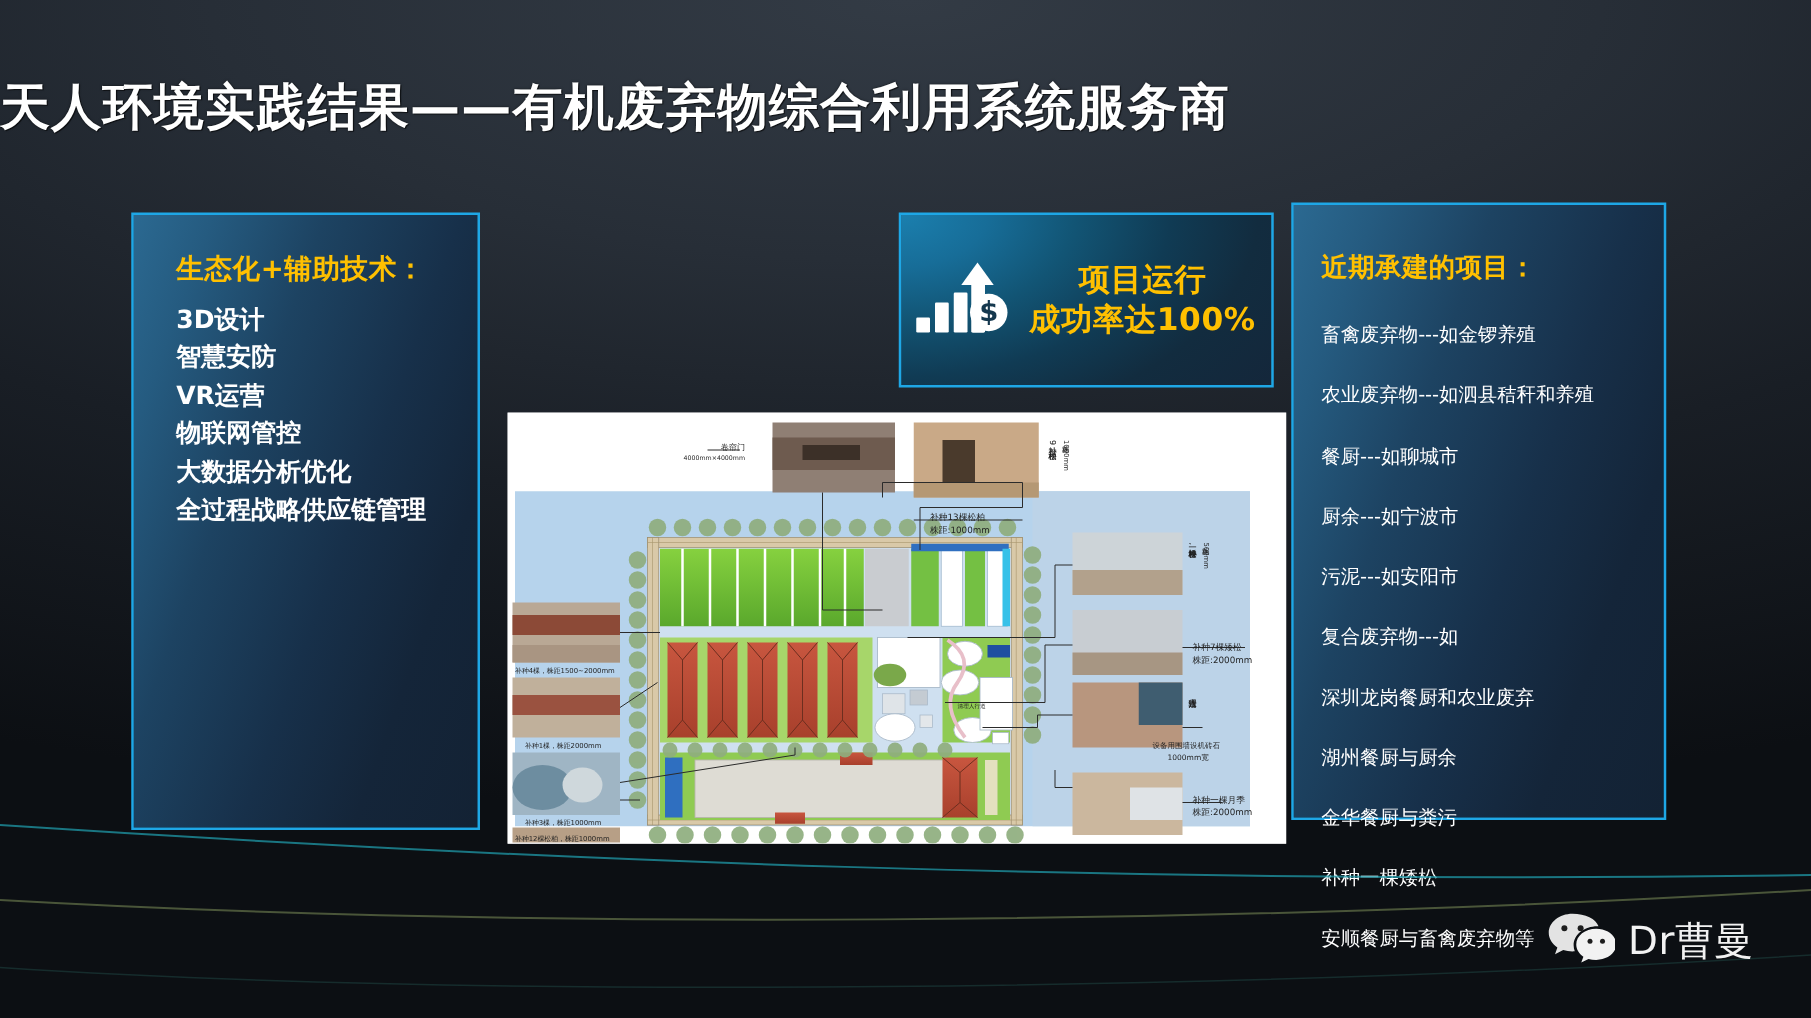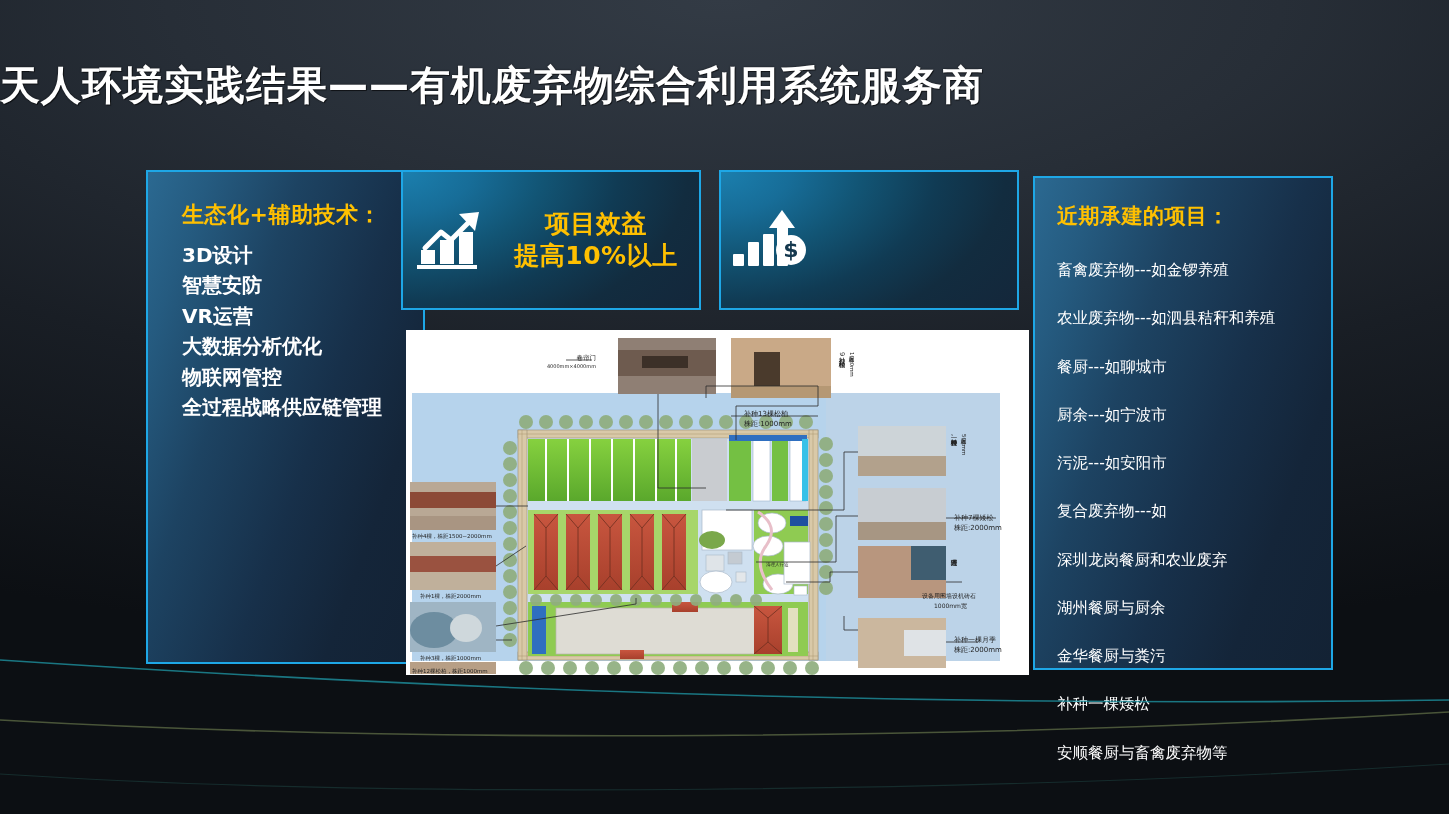--- a/index.html
+++ b/index.html
@@ -28,32 +28,32 @@
   }
 
   
   .panel{
     position:absolute;box-sizing:border-box;
     border:2px solid #1ea7e6;
     background:linear-gradient(110deg,#2b6991 0%,#255b80 14%,#1d4362 34%,#17304a 58%,#142539 78%,#132234 100%);
   }
 
   
-  #panel-tech{left:105px;top:170px;width:279px;height:494px;padding:28px 0 0 34px;margin-left:41px;}
+  #panel-tech{left:105px;top:170px;width:279px;height:494px;padding:28px 0 0 34px;}
   .tech-head{
     color:#ffc000;font-size:22px;font-weight:bold;margin:0 0 10px 0;
     font-family:"DejaVu Sans","Liberation Sans",sans-serif;letter-spacing:.5px;
   }
   .tech-item{
     color:#ffffff;font-size:20px;line-height:1.52;
     font-family:"DejaVu Sans","Liberation Sans",sans-serif;font-weight:700;
   }
 
   
-  #panel-projects{left:1033px;top:176px;width:300px;height:494px;padding:24px 0 0 22px;}
+  #panel-projects{left:1033px;top:162px;width:300px;height:494px;padding:36px 0 0 22px;}
   .proj-head{
     color:#ffc000;font-size:21px;font-weight:bold;margin:0 0 12px 0;
     font-family:"DejaVu Sans","Liberation Sans",sans-serif;letter-spacing:.5px;
   }
   .proj-item{
     color:#ffffff;font-size:15.5px;line-height:1.05;margin-bottom:18px;
     font-family:"DejaVu Sans","Liberation Sans",sans-serif;white-space:nowrap;margin-top:32px;
   }
 
   
@@ -95,54 +95,42 @@
 
 <div class="slide">
 
   <div class="title">天人环境实践结果——有机废弃物综合利用系统服务商</div>
 
   <div class="panel" id="panel-tech">
     <div class="tech-head">生态化+辅助技术：</div>
     <div class="tech-item">3D设计</div>
     <div class="tech-item">智慧安防</div>
     <div class="tech-item">VR运营</div>
+    <div class="tech-item">物联网管控</div>
     <div class="tech-item">大数据分析优化</div>
-    <div class="tech-item">物联网管控</div>
     <div class="tech-item">全过程战略供应链管理</div>
   </div>
 
-  <div class="stat-card" id="card-benefit">
-    <div class="stat-icon">
-      <svg width="74" height="64" viewBox="0 0 74 64" aria-hidden="true">
-        <rect x="6" y="42" width="14" height="14" fill="#ffffff"></rect>
-        <rect x="25" y="32" width="14" height="24" fill="#ffffff"></rect>
-        <rect x="44" y="24" width="14" height="32" fill="#ffffff"></rect>
-        <rect x="2" y="57" width="60" height="4" fill="#ffffff"></rect>
-        <path d="M10 40 L26 24 L36 32 L58 10" stroke="#ffffff" stroke-width="5" fill="none" stroke-linejoin="round" stroke-linecap="round"></path>
-        <path d="M44 6 L64 4 L60 23 Z" fill="#ffffff"></path>
-      </svg>
-    </div>
-    <div class="stat-text">
-      <span>项目效益</span>
-      <span>提高10%以上</span>
-    </div>
-  </div>
 
   <div class="stat-card" id="card-success">
     <div class="stat-icon">
       <svg width="78" height="64" viewBox="0 0 78 64" aria-hidden="true">
         <rect x="2" y="46" width="11" height="12" fill="#ffffff" rx="1"></rect>
         <rect x="17" y="34" width="11" height="24" fill="#ffffff" rx="1"></rect>
         <rect x="32" y="26" width="11" height="32" fill="#ffffff" rx="1"></rect>
         <rect x="46" y="18" width="11" height="40" fill="#ffffff" rx="1"></rect>
         <rect x="47" y="14" width="9" height="44" fill="#ffffff"></rect>
         <path d="M38 20 L51 2 L64 20 Z" fill="#ffffff"></path>
         <circle cx="60" cy="42" r="15" fill="#ffffff"></circle>
         <text x="60" y="49" font-size="22" font-weight="bold" text-anchor="middle" font-family="DejaVu Sans, sans-serif" fill="#15384e">$</text>
       </svg>
+    </div>
+    <div class="stat-text">
+      <span>项目运行</span>
+      <span>成功率达100%</span>
     </div>
   </div>
 
   <div id="site-plan">
     <svg class="plan-svg" viewBox="0 0 623 345" aria-hidden="true">
       <defs>
         <linearGradient id="gGreen" x1="0" y1="0" x2="0" y2="1">
           <stop offset="0" stop-color="#86d13f"></stop>
             <stop offset="1" stop-color="#5aa82c"></stop>
         </linearGradient>
@@ -400,14 +388,27 @@
     <div class="proj-item">补种一棵矮松</div>
     <div class="proj-item">安顺餐厨与畜禽废弃物等</div>
   </div>
 
   <svg class="curves" viewBox="0 0 1449 190" preserveAspectRatio="none">
     <path d="M0 36 C 420 64, 900 84, 1449 76" stroke="#1f9aa8" stroke-width="1.6" fill="none" opacity="0.75"></path>
     <path d="M0 96 C 420 120, 980 116, 1449 88" stroke="#7d8f5a" stroke-width="1.6" fill="none" opacity="0.55"></path>
     <path d="M0 150 C 400 176, 1000 168, 1449 140" stroke="#2d6b63" stroke-width="1.2" fill="none" opacity="0.32"></path>
   </svg>
 
+  <div id="watermark">
+    <span>
+      <svg width="54" height="42" viewBox="0 0 54 42" aria-hidden="true">
+        <path d="M20 2 C9.5 2 1 8.8 1 17.2 c0 4.7 2.7 8.9 6.9 11.7 L6 34.4 l6.6-3.4 c2.3 .7 4.8 1.1 7.4 1.1 .6 0 1.2 0 1.8-.1 -.6-1.5-.9-3.1-.9-4.8 C20.9 18.6 29.4 12 39.9 12 c.3 0 .6 0 .9 0 C38.9 6.2 30.3 2 20 2 Z" fill="#e3e3e3"></path>
+        <circle cx="13.5" cy="13.5" r="2.4" fill="#1d1d1d"></circle>
+        <circle cx="26.5" cy="13.5" r="2.4" fill="#1d1d1d"></circle>
+        <path d="M39 14 C30 14 23 19.6 23 26.6 c0 3.9 2.2 7.4 5.7 9.7 L27 41 l5.8-2.9 c1.9 .5 3.9 .8 6.2 .8 9 0 16-5.6 16-12.3 C55 19.6 48 14 39 14 Z" fill="#f2f2f2"></path>
+        <circle cx="34" cy="24" r="2" fill="#1d1d1d"></circle>
+        <circle cx="44" cy="24" r="2" fill="#1d1d1d"></circle>
+      </svg>
+    </span>
+    <span class="wm-text">Dr曹曼</span>
+  </div>
 
 </div>
 
 </body></html>

